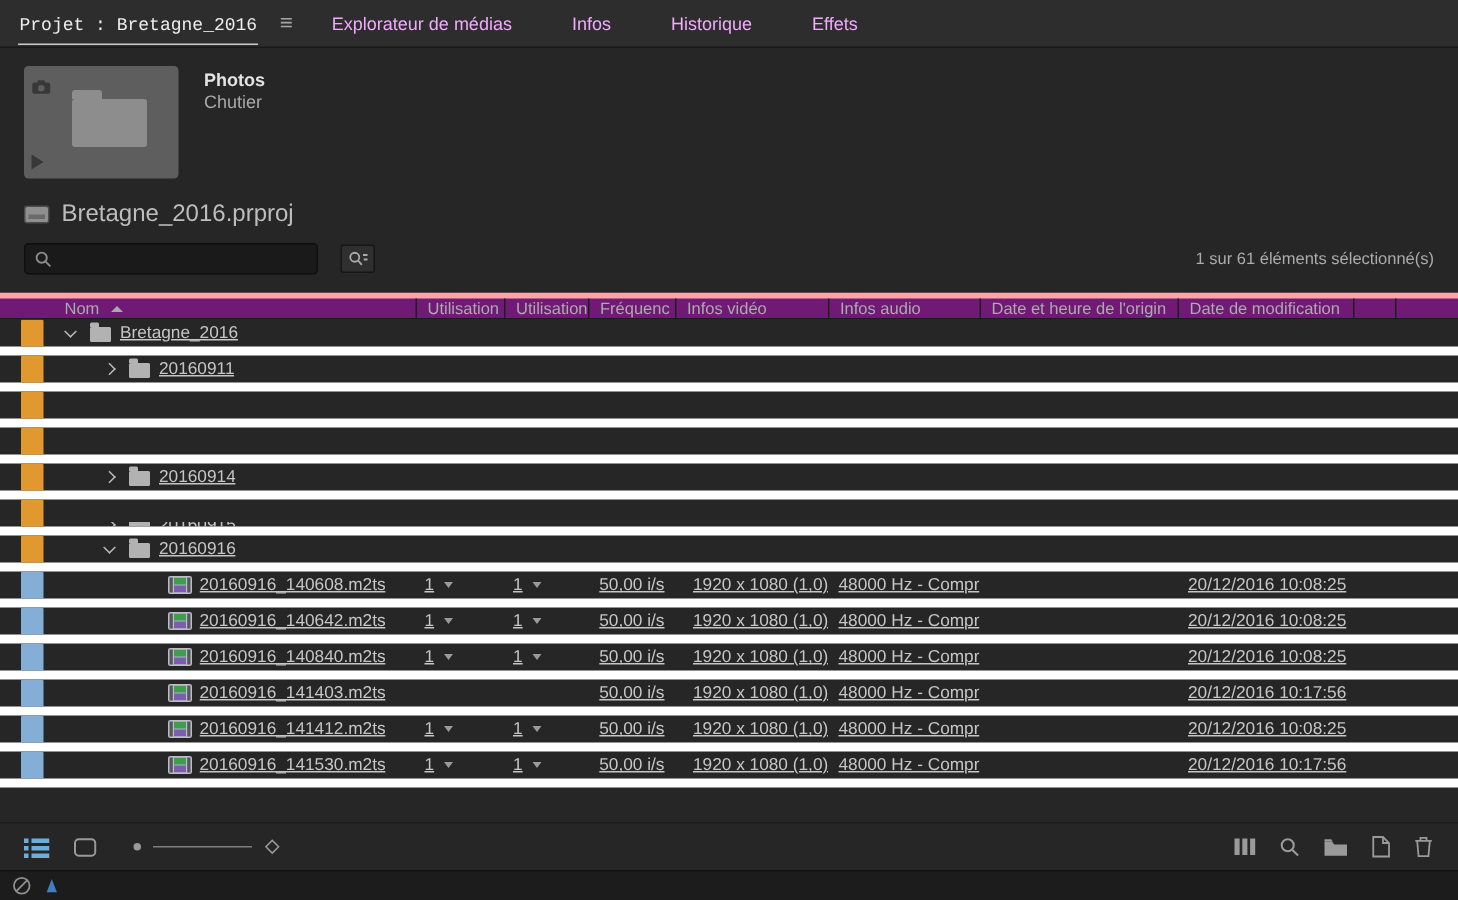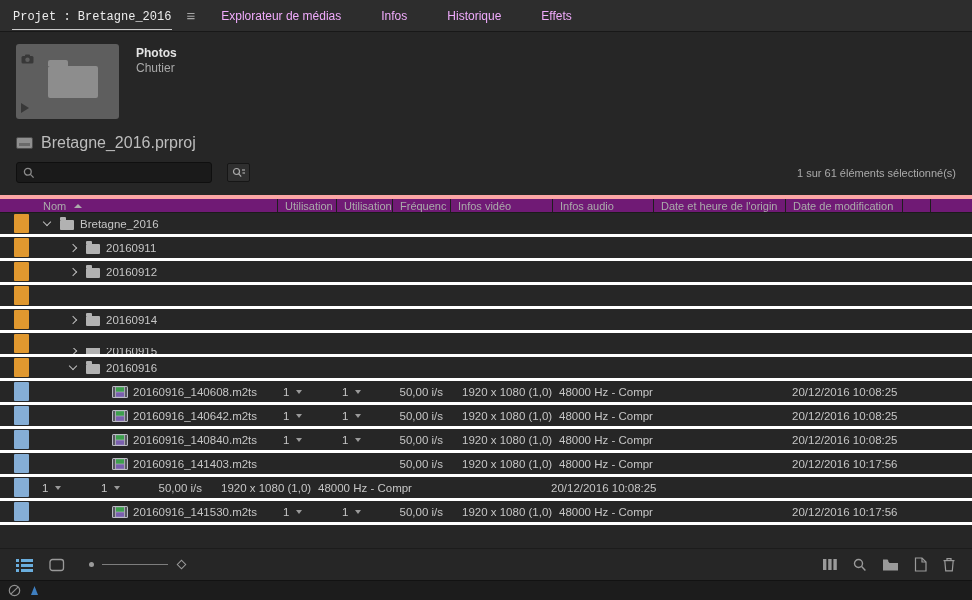--- a/index.html
+++ b/index.html
@@ -54,21 +54,21 @@
   .col-u2 { width:56px; flex:none; }
   .col-freq { width:58px; flex:none; }
   .col-video { width:102px; flex:none; }
   .col-audio { width:101px; flex:none; }
   .col-origin { width:132px; flex:none; }
   .col-modif { width:117px; flex:none; }
   .col-x1 { width:28px; flex:none; }
   .col-rest { flex:1; }
 
   .tbody { flex:1; overflow:hidden; }
-  .row { height:24px; display:flex; align-items:stretch; border-bottom:3px solid #ffffff; font-size:11.5px; color:#c6c6c6; }
+  .row { height:24px; display:flex; align-items:stretch; border-bottom:6px solid #ffffff; font-size:11.5px; color:#c6c6c6;text-decoration:underline; }
   .cell { display:flex; align-items:center; overflow:hidden; white-space:nowrap; }
   .chip { width:15px; height:19px; margin-left:14px; border-radius:1px; }
   .name-cell { }
   .twirl { width:16px; flex:none; display:flex; align-items:center; }
   .twirl::before { content:''; width:5px; height:5px; border-right:1.4px solid #bdbdbd; border-bottom:1.4px solid #bdbdbd; display:block; }
   .twirl.closed::before { transform:rotate(-45deg); }
   .twirl.open::before { transform:rotate(45deg); margin-top:-3px; }
   .twirl.none::before { display:none; }
   .folder-icon { width:14px; height:10px; background:#b2b2b2; border-radius:1px; position:relative; flex:none; margin-right:6px; margin-top:2px; }
   .folder-icon::before { content:''; position:absolute; top:-3px; left:0; width:6px; height:3px; background:#b2b2b2; border-radius:1px 1px 0 0; }
@@ -232,25 +232,20 @@
             <div class="cell col-audio pad"></div>
             <div class="cell col-origin pad"></div>
             <div class="cell col-modif pad"></div>
             <div class="cell col-x1"></div>
             <div class="cell col-rest"></div>
           </div>
           <div class="row">
             <div class="cell col-chip">
               <span class="chip" style="background: rgb(224, 152, 47);"></span>
             </div>
-            <div class="cell col-name name-cell" style="padding-left: 34px;">
-              <span class="twirl closed"></span>
-              <span class="folder-icon"></span>
-              <span class="nm">20160912</span>
-            </div>
             <div class="cell col-u1 util"></div>
             <div class="cell col-u2 util"></div>
             <div class="cell col-freq freq"></div>
             <div class="cell col-video pad-lg"></div>
             <div class="cell col-audio pad"></div>
             <div class="cell col-origin pad"></div>
             <div class="cell col-modif pad"></div>
             <div class="cell col-x1"></div>
             <div class="cell col-rest"></div>
           </div>
@@ -484,20 +479,33 @@
             <div class="cell col-origin pad"></div>
             <div class="cell col-modif pad">
               <span class="cv">20/12/2016 10:17:56</span>
             </div>
             <div class="cell col-x1"></div>
             <div class="cell col-rest"></div>
           </div>
           <div class="row">
             <div class="cell col-chip">
               <span class="chip" style="background: rgb(133, 174, 214);"></span>
+            </div>
+            <div class="cell col-name name-cell" style="padding-left: 60px;">
+              <span class="twirl none"></span>
+              <span class="clip-icon">
+                <svg width="16" height="12" viewBox="0 0 16 12">
+                  <rect width="16" height="12" rx="1.5" fill="#bcbcc6"></rect>
+                  <rect x="1" y="1" width="2.2" height="10" fill="#56565f"></rect>
+                  <rect x="12.8" y="1" width="2.2" height="10" fill="#56565f"></rect>
+                  <rect x="4" y="1.2" width="8" height="4.5" fill="#3d9e4e"></rect>
+                  <rect x="4" y="6.3" width="8" height="4.5" fill="#7a5fae"></rect>
+                </svg>
+              </span>
+              <span class="nm">20160916_141412.m2ts</span>
             </div>
             <div class="cell col-u1 util">
               <span class="cv">1</span>
               <span class="dd"></span>
             </div>
             <div class="cell col-u2 util">
               <span class="cv">1</span>
               <span class="dd"></span>
             </div>
             <div class="cell col-freq freq">

